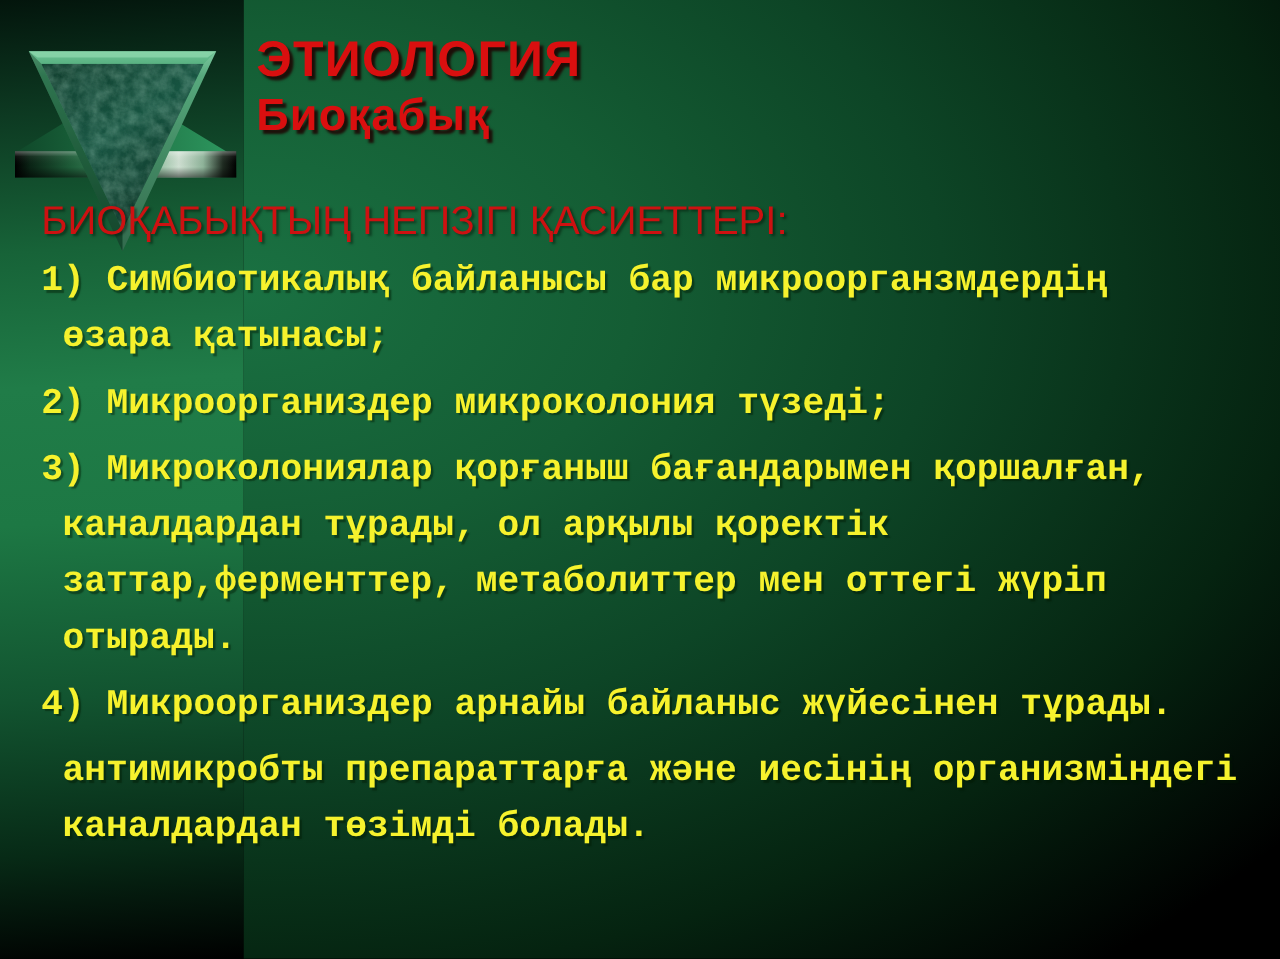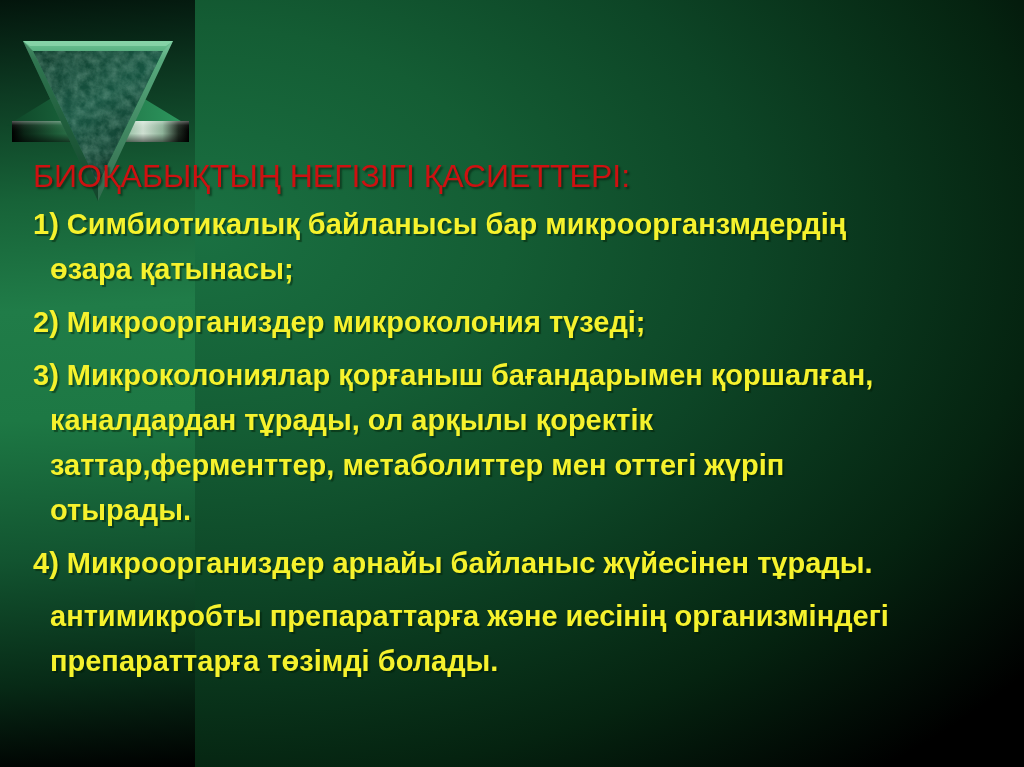--- a/index.html
+++ b/index.html
@@ -34,21 +34,21 @@
   }
   .content{position:absolute;left:0;top:158px;right:0;}
   .heading{
     margin:0 0 8px 33px;font-size:32px;font-weight:normal;color:#cd1111;
     line-height:36px;text-shadow:2px 2px 2px rgba(0,10,0,0.45);
     white-space:nowrap;
   }
   .para{margin:0 0 8px 0;}
   .bl{
     font-size:29px;font-weight:bold;color:#f6f22d;line-height:45px;
-    text-shadow:2px 2px 1px rgba(0,25,0,0.45);white-space:nowrap;
+    text-shadow:2px 2px 1px rgba(0,25,0,0.45);white-space:nowrap;font-family:Liberation Mono, monospace;
   }
   .bl.first{margin-left:33px;}
   .bl.cont{margin-left:50px;}
 </style>
 </head>
 <body>
 
 <div id="slide">
 
   <div class="bg-left"></div>
@@ -112,20 +112,24 @@
     <polygon points="23,41 33,51 98,184 98,201" fill="rgba(0,20,10,0.3)"></polygon>
     <polygon points="173,41 163,51 98,184 98,201" fill="rgba(255,255,255,0.10)"></polygon>
 
     <g clip-path="url(#clipInner)">
       <rect x="20" y="40" width="160" height="150" fill="url(#marGrad)"></rect>
       <rect x="20" y="40" width="160" height="150" filter="url(#noiseLight)" opacity="0.55"></rect>
       <rect x="20" y="40" width="160" height="150" filter="url(#noiseDark)" opacity="0.6"></rect>
     </g>
   </svg>
 
+  <div class="title-block">
+    <div class="title">ЭТИОЛОГИЯ</div>
+    <div class="subtitle">Биоқабық</div>
+  </div>
 
   <div class="content">
     <div class="heading">БИОҚАБЫҚТЫҢ НЕГІЗІГІ ҚАСИЕТТЕРІ:</div>
 
     <div class="para">
       <div class="bl first">1) Симбиотикалық байланысы бар микроорганзмдердің</div>
       <div class="bl cont">өзара қатынасы;</div>
     </div>
 
     <div class="para">
@@ -138,17 +142,17 @@
       <div class="bl cont">заттар,ферменттер, метаболиттер мен оттегі жүріп</div>
       <div class="bl cont">отырады.</div>
     </div>
 
     <div class="para">
       <div class="bl first">4) Микроорганиздер арнайы байланыс жүйесінен тұрады.</div>
     </div>
 
     <div class="para">
       <div class="bl cont">антимикробты препараттарға және иесінің организміндегі</div>
-      <div class="bl cont">препараттарға төзімді болады.</div>
+      <div class="bl cont">каналдардан төзімді болады.</div>
     </div>
   </div>
 
 </div>
 
 </body></html>

